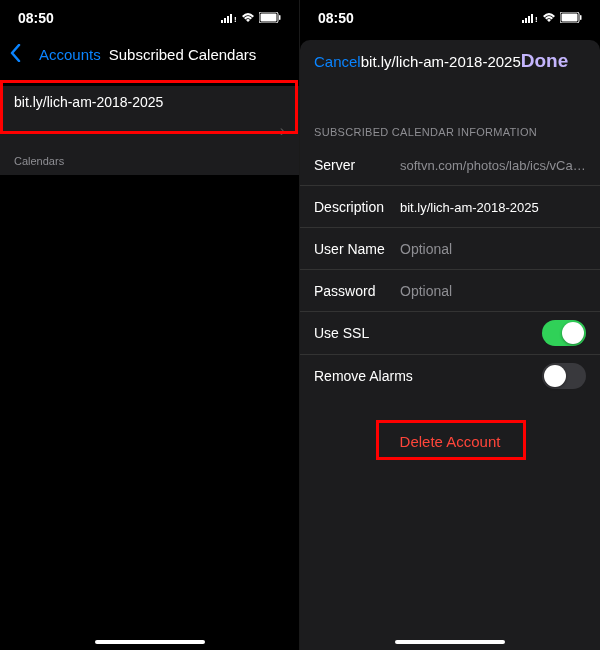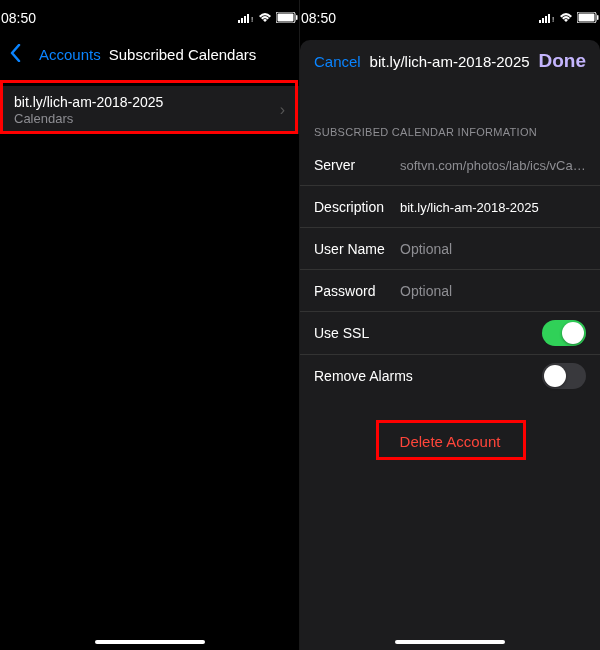--- a/index.html
+++ b/index.html
@@ -1,39 +1,39 @@
 <!DOCTYPE html>
 <html><head>
   <meta charset="utf-8">
   <style>
     * { margin: 0; padding: 0; box-sizing: border-box; font-family: -apple-system, BlinkMacSystemFont, "Segoe UI", sans-serif; }
     body { background: #2a2a2a; width: 600px; height: 650px; display: flex; overflow: hidden; }
     .phone { width: 300px; height: 650px; background: #000; display: flex; flex-direction: column; position: relative; }
     .phone-left { border-right: 1px solid #1a1a1a; }
     
-    .status-bar { height: 36px; display: flex; justify-content: space-between; align-items: center; padding: 0 1px; color: #fff; font-size: 14px; font-weight: 400; }
+    .status-bar { height: 36px; display: flex; justify-content: space-between; align-items: center; padding: 0 18px; color: #fff; font-size: 14px; font-weight: 700; }
     .status-icons { display: flex; align-items: center; gap: 4px; }
     
     .nav-bar { height: 36px; display: flex; align-items: center; padding: 0 10px; color: #fff; font-size: 15px; }
     .back-btn { display: flex; align-items: center; color: #0a84ff; font-size: 15px; gap: 18px; }
     .nav-title { margin-left: 8px; font-weight: 500; font-size: 15px; }
     
-    .modal-header { height: 42px; display: flex; align-items: center; justify-content: space-between; padding: 0 14px; background: #1c1c1e; border-top-left-radius: 10px; border-top-right-radius: 10px; margin: 4px 0 0 0; }
+    .modal-header { height: 42px; display: flex; align-items: center; padding: 0 14px; background: #1c1c1e; border-top-left-radius: 10px; border-top-right-radius: 10px; margin: 4px 0 0 0; }
     .modal-cancel { color: #0a84ff; font-size: 15px; }
     .modal-title { color: #fff; font-size: 15px; font-weight: 500; }
     .modal-done { color: #c4b5fd; font-size: 19px; font-weight: 600; }
     
     .content { flex: 1; background: #000; overflow-y: auto; }
     .content-modal { background: #1c1c1e; }
     
     .list-row { background: #1c1c1e; padding: 8px 14px; display: flex; align-items: center; justify-content: space-between; border-bottom: 0.5px solid #333; min-height: 42px; }
     .list-row-solo { border-bottom: none; }
     .row-left { display: flex; flex-direction: column; gap: 1px; }
     .row-title { color: #fff; font-size: 14px; }
-    .row-sub { color: #8e8e93; font-size: 13px; }
+    .row-sub { color: #8e8e93; font-size: 11px; margin-top: 44px; }
     .row-label { color: #fff; font-size: 14px; width: 86px; flex-shrink: 0; }
     .row-value { color: #8e8e93; font-size: 13px; flex: 1; white-space: nowrap; overflow: hidden; text-overflow: ellipsis; }
     .row-input { color: #8e8e93; font-size: 14px; }
     .row-flex { display: flex; align-items: flex-end; width: 100%; }
     
     .section-gap { height: 24px; }
     .section-gap-sm { height: 14px; }
     .section-header { color: #8e8e93; font-size: 11px; padding: 6px 14px; text-transform: uppercase; letter-spacing: 0.3px; }
     
     .toggle { width: 44px; height: 26px; border-radius: 13px; position: relative; flex-shrink: 0; }

